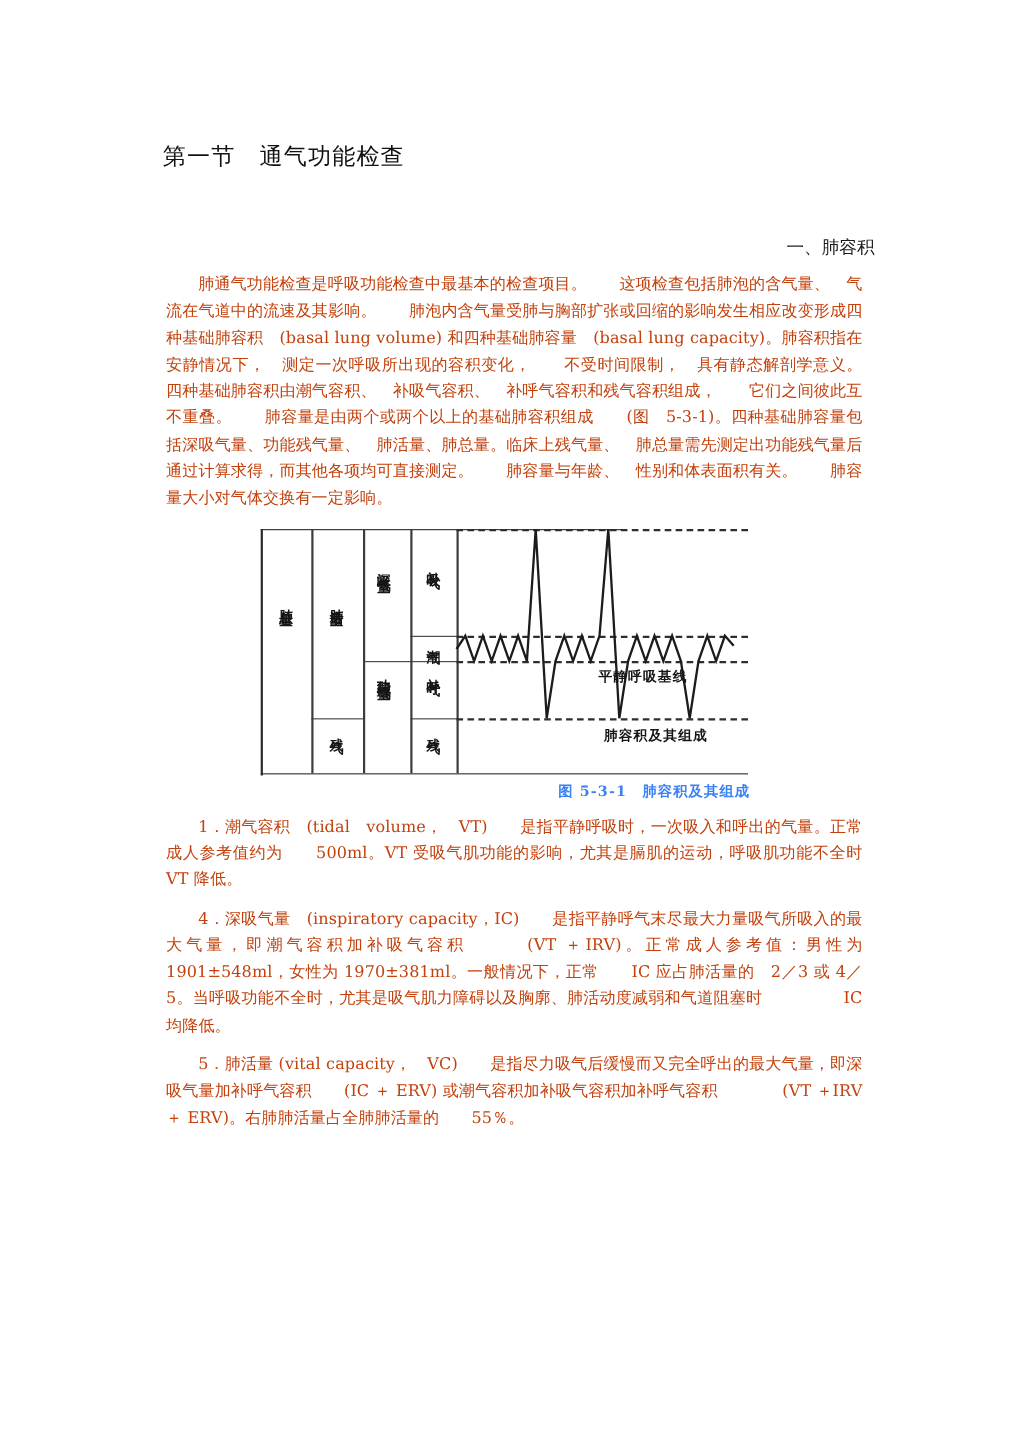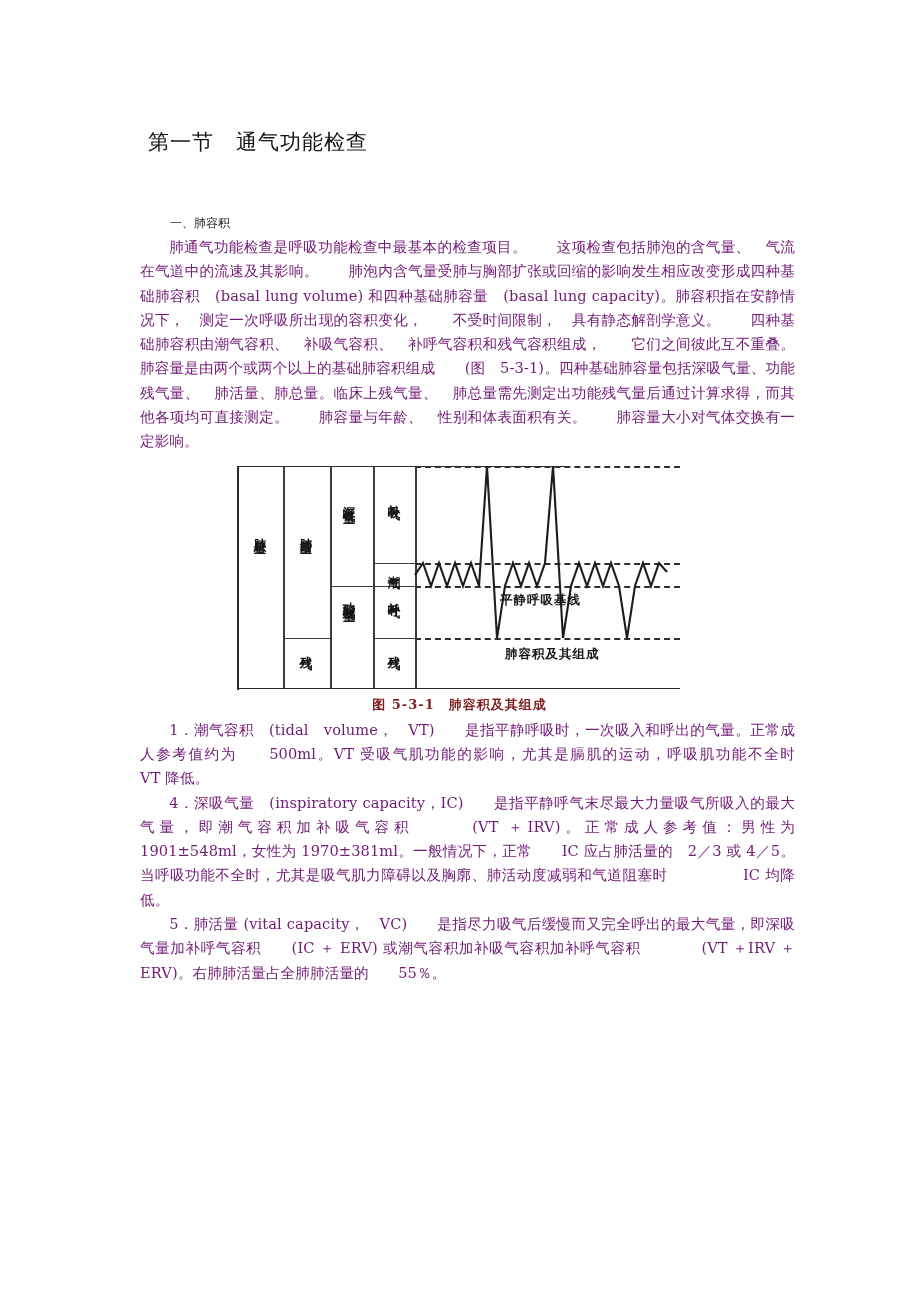--- a/index.html
+++ b/index.html
@@ -32,33 +32,34 @@
     font-family: "DejaVu Serif", "Liberation Serif", serif;
     font-size: 21px;
     font-weight: normal;
     letter-spacing: 1px;
     margin: 0 0 59px 8px;
     color: #121212;
   }
 
   .sub-head {
     font-family: "DejaVu Serif", "Liberation Serif", serif;
-    font-size: 12px;
+    font-size: 16px;
     margin: 0 0 3px 30px;
     color: #1a1a1a;
+    text-align: right;
   }
 
   p.body-par {
     font-family: "DejaVu Serif", "Liberation Serif", serif;
     font-size: 14.6px;
     line-height: 24.3px;
-    margin: 0;
+    margin: 11px;
     text-align: justify;
     text-justify: inter-character;
-    color: #701a75;
+    color: #c2410c;
     letter-spacing: 0.1px;
   }
   p.indent { text-indent: 2em; }
 
   
   .figure-wrap {
     margin: 8px 0 4px 0;
     position: relative;
     width: 655px;
   }
@@ -101,33 +102,34 @@
     text-align: center;
   }
   .hlabel {
     position: absolute;
     font-family: "DejaVu Serif", "Liberation Serif", serif;
     font-weight: bold;
     font-size: 12.5px;
     letter-spacing: 1px;
     color: #161616;
     white-space: nowrap;
+    margin-left: 44px;
   }
   .trace { position: absolute; left: 0; top: 0; }
 
   .fig-caption {
     position: relative;
     left: 97px;
     width: 445px;
-    text-align: center;
+    text-align: right;
     font-family: "DejaVu Serif", "Liberation Serif", serif;
     font-weight: bold;
     font-size: 13px;
     letter-spacing: 1px;
-    color: #7f1d1d;
+    color: #3b82f6;
     margin-top: 2px;
   }
 </style>
 </head>
 <body>
 
 <div class="page">
   <div class="content">
 
     <h1 class="doc-title">第一节　通气功能检查</h1>

